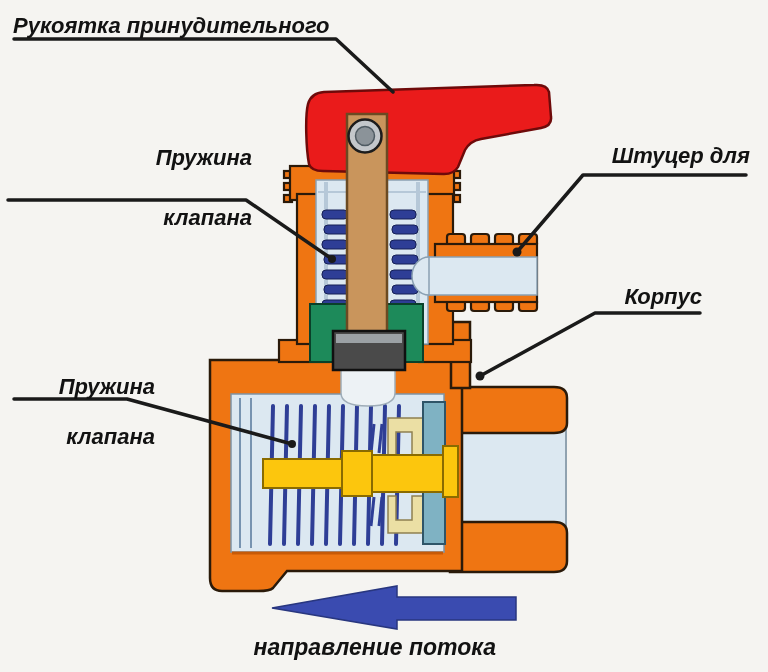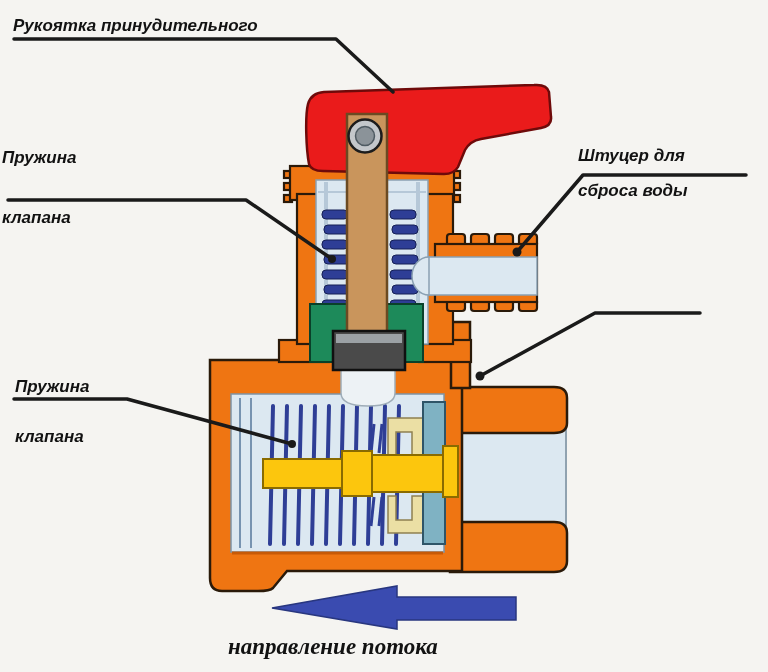--- a/index.html
+++ b/index.html
@@ -9,26 +9,26 @@
     background:#f5f4f1;
     overflow:hidden;
     font-family:"Liberation Sans", sans-serif;
   }
   .stage svg{position:absolute;left:0;top:0;}
   .lbl{
     position:absolute;
     font-family:"Liberation Sans", sans-serif;
     font-weight:bold;
     font-style:italic;
-    font-size:17px;
+    font-size:22px;
     line-height:26px;
     color:#121212;
     white-space:nowrap;
   }
-  .lbl.center{text-align:left;}
+  .lbl.center{text-align:right;}
   .lbl.big{font-size:23px;}
 </style>
 </head>
 <body>
 
 <div class="stage">
 
   <svg width="768" height="672" viewBox="0 0 768 672">
 
     <g>
@@ -176,20 +176,20 @@
 
     <polygon points="272,608 397,586 397,597 516,597 516,620 397,620 397,629" stroke="#28367f" stroke-width="1.5" fill="#3a4bb0"></polygon>
   </svg>
 
   <div class="lbl" style="left:13px;top:13px;">Рукоятка принудительного</div>
 
   <div class="lbl center" style="left:2px;top:145px;width:250px;">Пружина</div>
   <div class="lbl center" style="left:2px;top:205px;width:250px;">клапана</div>
 
   <div class="lbl center" style="left:578px;top:143px;width:172px;font-style:italic;">Штуцер для</div>
-  <div class="lbl center" style="left:578px;top:178px;width:172px;">сброса воды</div>
 
+  <div class="lbl center" style="left:594px;top:284px;width:108px;">Корпус</div>
 
   <div class="lbl center" style="left:15px;top:374px;width:140px;">Пружина</div>
   <div class="lbl center" style="left:15px;top:424px;width:140px;">клапана</div>
 
-  <div class="lbl center big" style="left:228px;top:634px;width:276px;font-family:Liberation Serif, serif;">направление потока</div>
+  <div class="lbl center big" style="left:220px;top:634px;width:276px;">направление потока</div>
 </div>
 
 </body></html>

